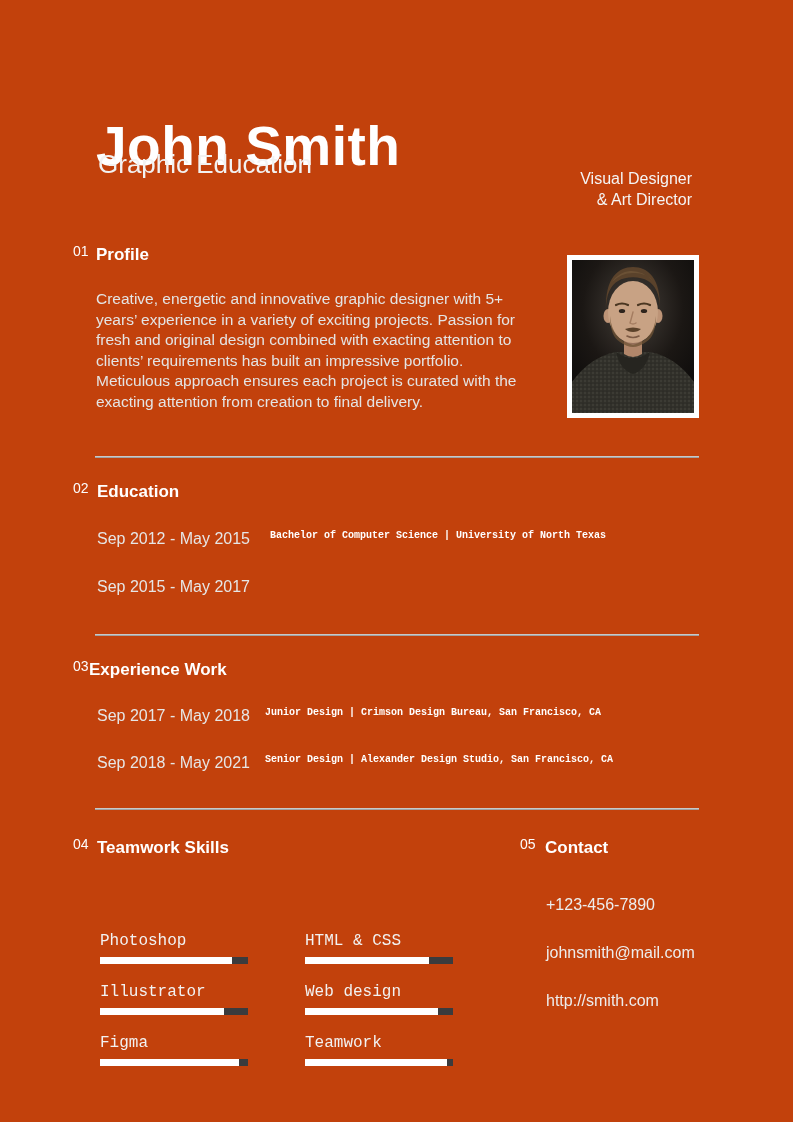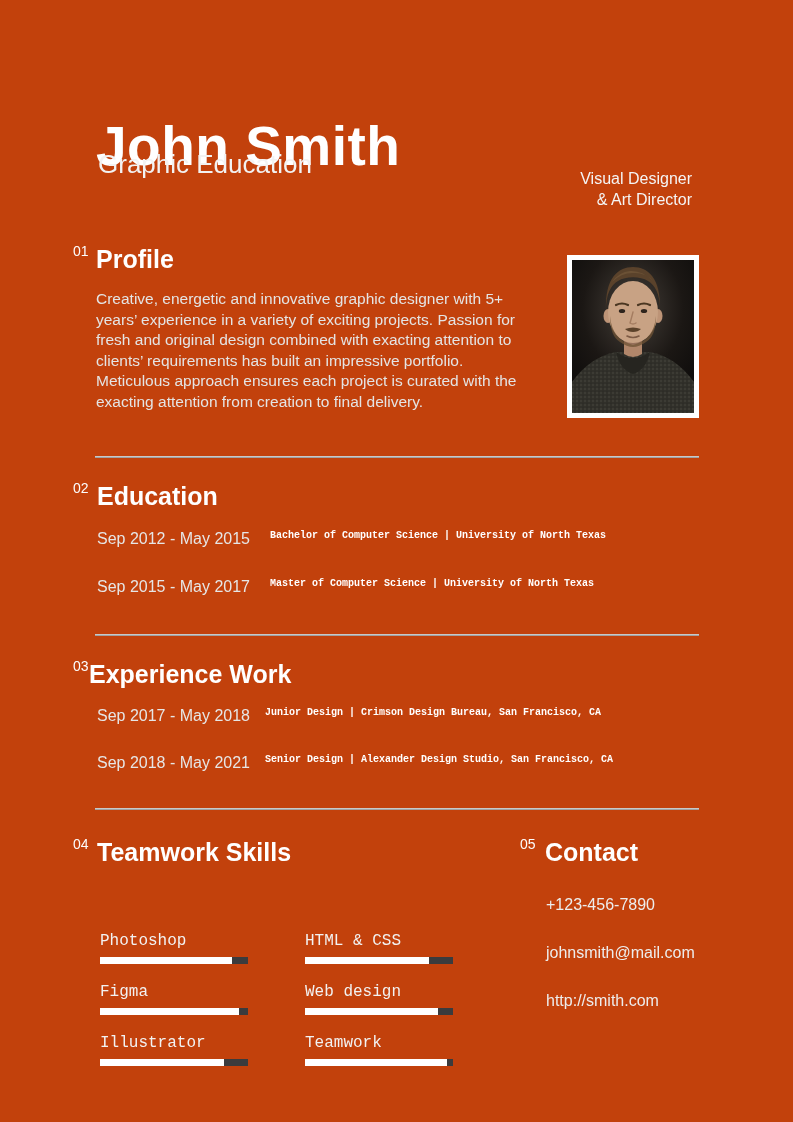--- a/index.html
+++ b/index.html
@@ -6,21 +6,21 @@
   .page{
     position:relative;width:793px;height:1122px;overflow:hidden;
     background:#c2410c;color:#ffffff;
     font-family:"Liberation Sans",sans-serif;
   }
   .abs{position:absolute;}
   .name{left:96px;top:79px;font-size:55px;font-weight:700;letter-spacing:.5px;line-height:1.1;}
   .role{left:98px;top:149px;font-size:26px;font-weight:400;color:#f2f2f2;}
   .tagline{right:101px;top:168px;text-align:right;font-size:16px;line-height:21px;color:#f5f5f5;}
   .sec-num{font-size:14px;font-weight:400;color:#fdfdfd;}
-  .sec-title{font-size:25px;font-weight:700;color:#ffffff;line-height:1.15;}
+  .sec-title{font-size:17px;font-weight:700;color:#ffffff;line-height:1.15;}
   .divider{left:95px;width:604px;height:2px;background:linear-gradient(#dcdcdc,#8f8f8f);}
   .body-text{left:96px;top:289px;width:442px;font-size:15.5px;line-height:20.6px;color:#e4e4e4;}
   .dates{font-size:16px;font-weight:400;color:#e6e6e6;white-space:nowrap;}
   .detail{font-size:10px;font-weight:700;color:#ffffff;white-space:nowrap;font-family:Liberation Mono, monospace;}
   .photo{left:567px;top:255px;width:122px;height:153px;background:#ffffff;padding:5px;}
   .photo svg{display:block;width:122px;height:153px;}
   .skills-col{top:932px;width:160px;font-family:Liberation Mono, monospace;}
   .skill{margin-bottom:19px;}
   .skill-label{font-size:16px;color:#f2f2f2;margin-bottom:7px;white-space:nowrap;}
   .bar-track{width:148px;height:7px;background:#3b3b3d;}
@@ -89,21 +89,20 @@
     </svg>
   </div>
 
   <div class="abs divider" style="top:456px"></div>
 
   <div class="abs sec-num" style="left:73px;top:480px">02</div>
   <div class="abs sec-title" style="left:97px;top:482px">Education</div>
   <div class="abs dates" style="left:97px;top:530px">Sep 2012 - May 2015</div>
   <div class="abs detail" style="left:270px;top:530px">Bachelor of Computer Science | University of North Texas</div>
   <div class="abs dates" style="left:97px;top:578px">Sep 2015 - May 2017</div>
-  <div class="abs detail" style="left:270px;top:578px">Master of Computer Science | University of North Texas</div>
 
   <div class="abs divider" style="top:634px"></div>
 
   <div class="abs sec-num" style="left:73px;top:658px">03</div>
   <div class="abs sec-title" style="left:89px;top:660px">Experience Work</div>
   <div class="abs dates" style="left:97px;top:707px">Sep 2017 - May 2018</div>
   <div class="abs detail" style="left:265px;top:707px">Junior Design | Crimson Design Bureau, San Francisco, CA</div>
   <div class="abs dates" style="left:97px;top:754px">Sep 2018 - May 2021</div>
   <div class="abs detail" style="left:265px;top:754px">Senior Design | Alexander Design Studio, San Francisco, CA</div>
 
@@ -113,29 +112,29 @@
   <div class="abs sec-title" style="left:97px;top:838px">Teamwork Skills</div>
 
   <div class="abs skills-col" style="left:100px">
     <div class="skill">
       <div class="skill-label">Photoshop</div>
       <div class="bar-track">
         <div class="bar-fill" style="width: 89%;"></div>
       </div>
     </div>
     <div class="skill">
+      <div class="skill-label">Illustrator</div>
+      <div class="bar-track">
+        <div class="bar-fill" style="width: 84%;"></div>
+      </div>
+    </div>
+    <div class="skill">
       <div class="skill-label">Figma</div>
       <div class="bar-track">
         <div class="bar-fill" style="width: 94%;"></div>
-      </div>
-    </div>
-    <div class="skill">
-      <div class="skill-label">Illustrator</div>
-      <div class="bar-track">
-        <div class="bar-fill" style="width: 84%;"></div>
       </div>
     </div>
   </div>
 
   <div class="abs skills-col" style="left:305px">
     <div class="skill">
       <div class="skill-label">HTML &amp; CSS</div>
       <div class="bar-track">
         <div class="bar-fill" style="width: 84%;"></div>
       </div>

